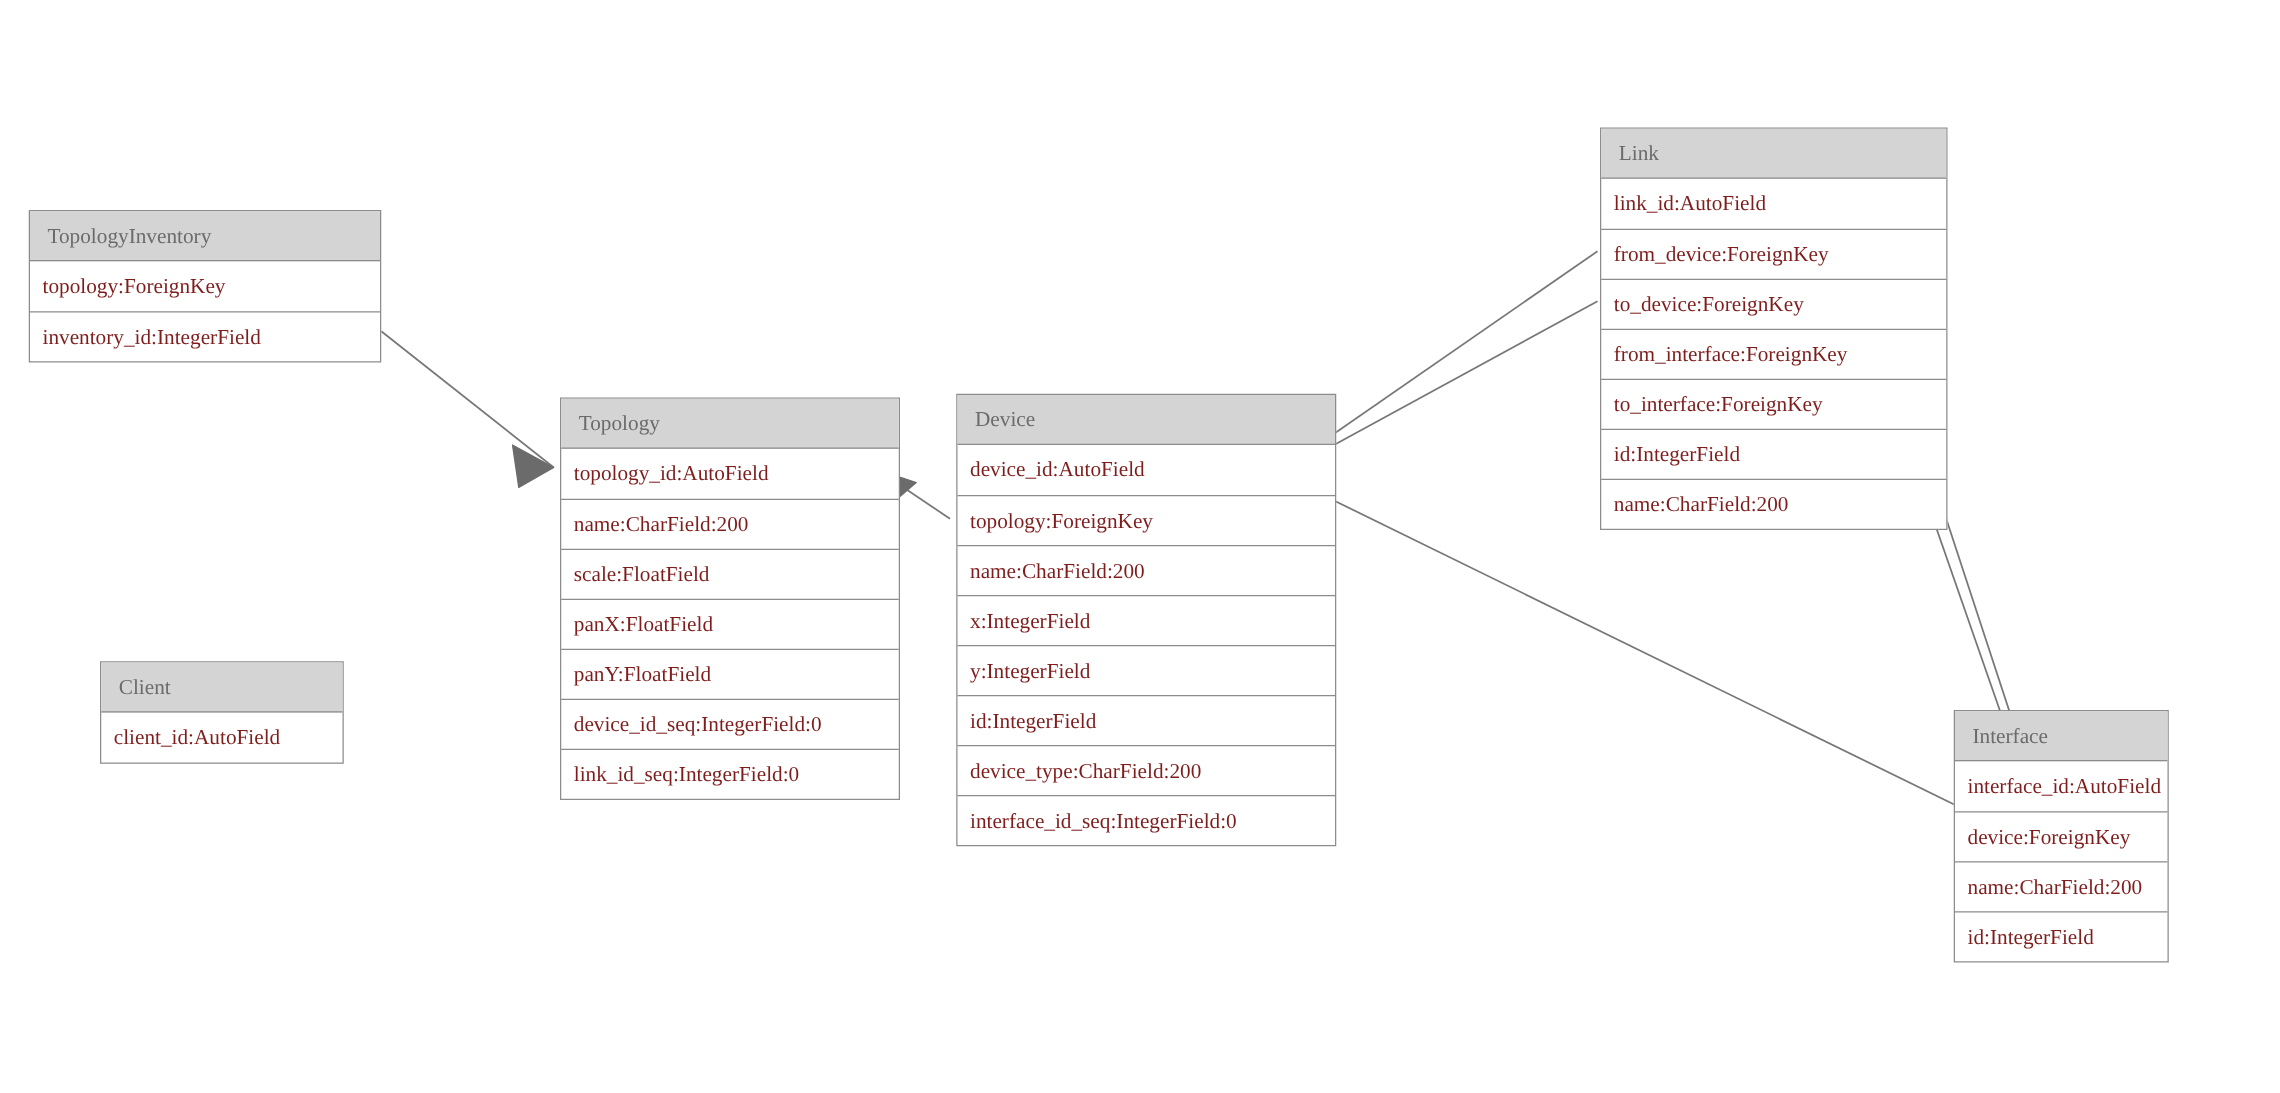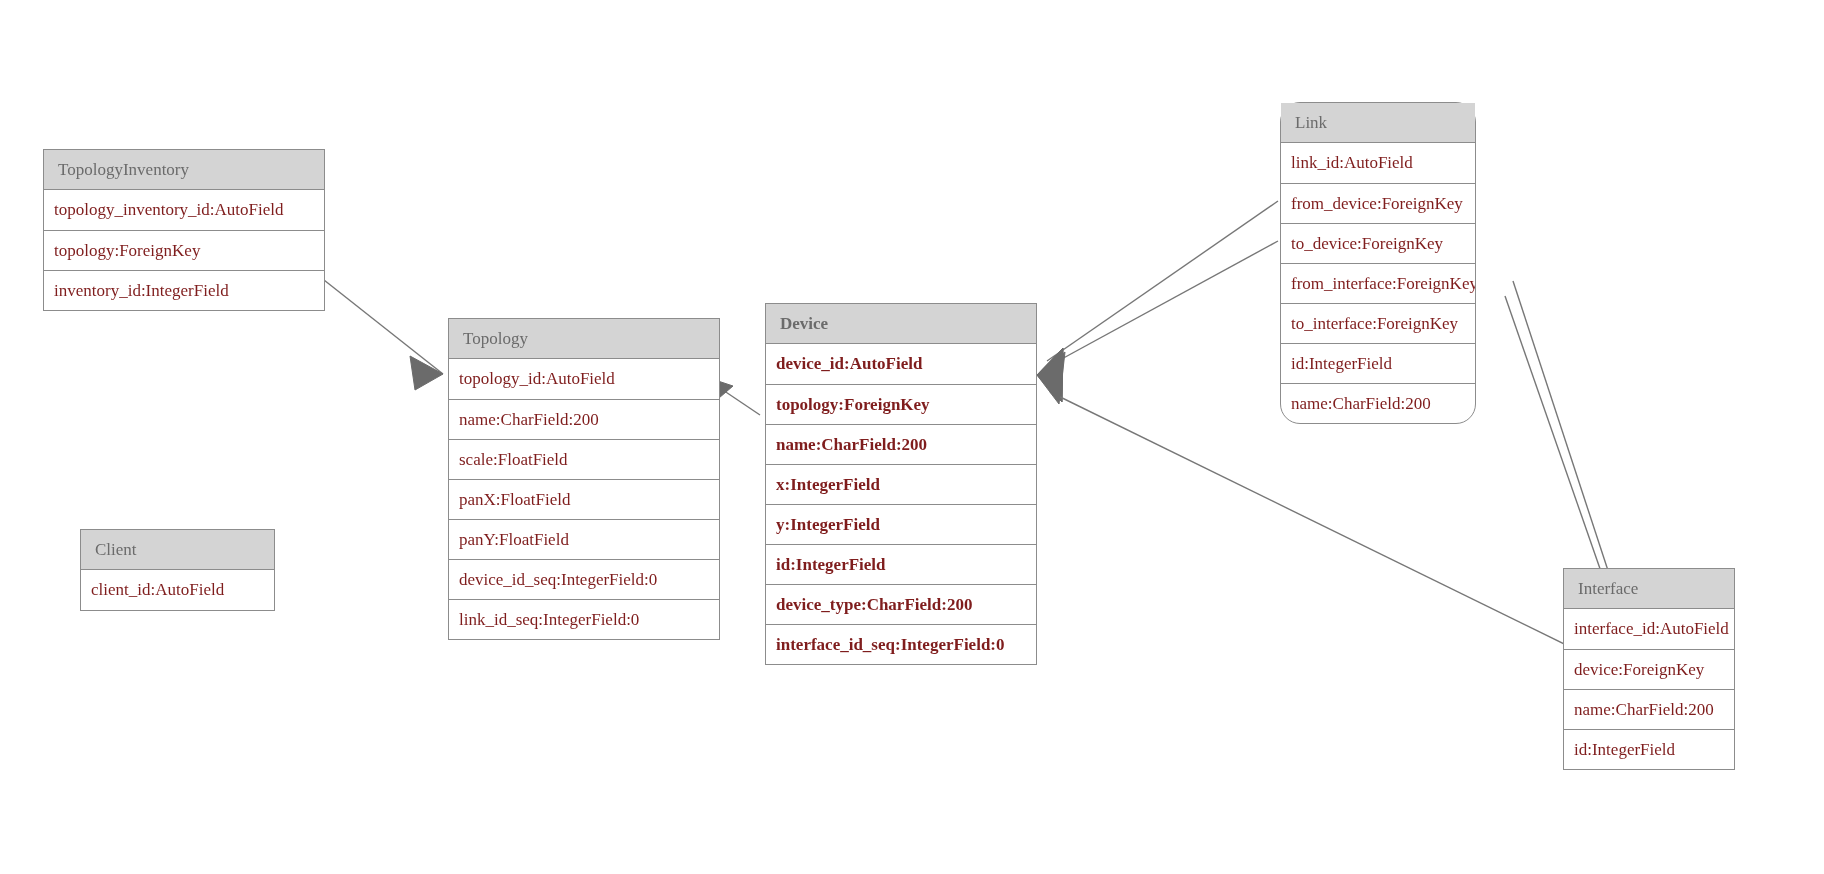--- a/index.html
+++ b/index.html
@@ -91,24 +91,23 @@
         <path d="M 1513 281 L 1619 604" stroke="#777777" stroke-width="1.4" fill="none"></path>
         <path d="M 1608 572 L 1600 620 L 1638 604 Z" fill="#6b6b6b" stroke="#6b6b6b" stroke-width="1" stroke-linejoin="round"></path>
       </g>
       <g>
         <path d="M 1505 296 L 1613 606" stroke="#777777" stroke-width="1.4" fill="none"></path>
         <path d="M 1608 572 L 1600 620 L 1638 604 Z" fill="#6b6b6b" stroke="#6b6b6b" stroke-width="1" stroke-linejoin="round"></path>
       </g>
     </svg>
 
   <div id="entity-layer">
-      <div class="entity" style="left: 23px; top: 149px; width: 282px; margin-left: 20px;">
+      <div class="entity" style="left: 23px; top: 168px; width: 282px;">
         <div class="entity-header">TopologyInventory</div>
         <div class="entity-attrs">
-          <div class="attr-row">topology_inventory_id:AutoField</div>
           <div class="attr-row">topology:ForeignKey</div>
           <div class="attr-row">inventory_id:IntegerField</div>
         </div>
       </div>
       <div class="entity" style="left: 80px; top: 529px; width: 195px;">
         <div class="entity-header">Client</div>
         <div class="entity-attrs">
           <div class="attr-row">client_id:AutoField</div>
         </div>
       </div>
@@ -117,34 +116,34 @@
         <div class="entity-attrs">
           <div class="attr-row">topology_id:AutoField</div>
           <div class="attr-row">name:CharField:200</div>
           <div class="attr-row">scale:FloatField</div>
           <div class="attr-row">panX:FloatField</div>
           <div class="attr-row">panY:FloatField</div>
           <div class="attr-row">device_id_seq:IntegerField:0</div>
           <div class="attr-row">link_id_seq:IntegerField:0</div>
         </div>
       </div>
-      <div class="entity" style="left: 765px; top: 303px; width: 272px; font-weight: bold;">
+      <div class="entity" style="left: 765px; top: 315px; width: 304px;">
         <div class="entity-header">Device</div>
         <div class="entity-attrs">
           <div class="attr-row">device_id:AutoField</div>
           <div class="attr-row">topology:ForeignKey</div>
           <div class="attr-row">name:CharField:200</div>
           <div class="attr-row">x:IntegerField</div>
           <div class="attr-row">y:IntegerField</div>
           <div class="attr-row">id:IntegerField</div>
           <div class="attr-row">device_type:CharField:200</div>
           <div class="attr-row">interface_id_seq:IntegerField:0</div>
         </div>
       </div>
-      <div class="entity" style="left: 1280px; top: 102px; width: 196px; border-radius: 20px;">
+      <div class="entity" style="left: 1280px; top: 102px; width: 278px;">
         <div class="entity-header">Link</div>
         <div class="entity-attrs">
           <div class="attr-row">link_id:AutoField</div>
           <div class="attr-row">from_device:ForeignKey</div>
           <div class="attr-row">to_device:ForeignKey</div>
           <div class="attr-row">from_interface:ForeignKey</div>
           <div class="attr-row">to_interface:ForeignKey</div>
           <div class="attr-row">id:IntegerField</div>
           <div class="attr-row">name:CharField:200</div>
         </div>

